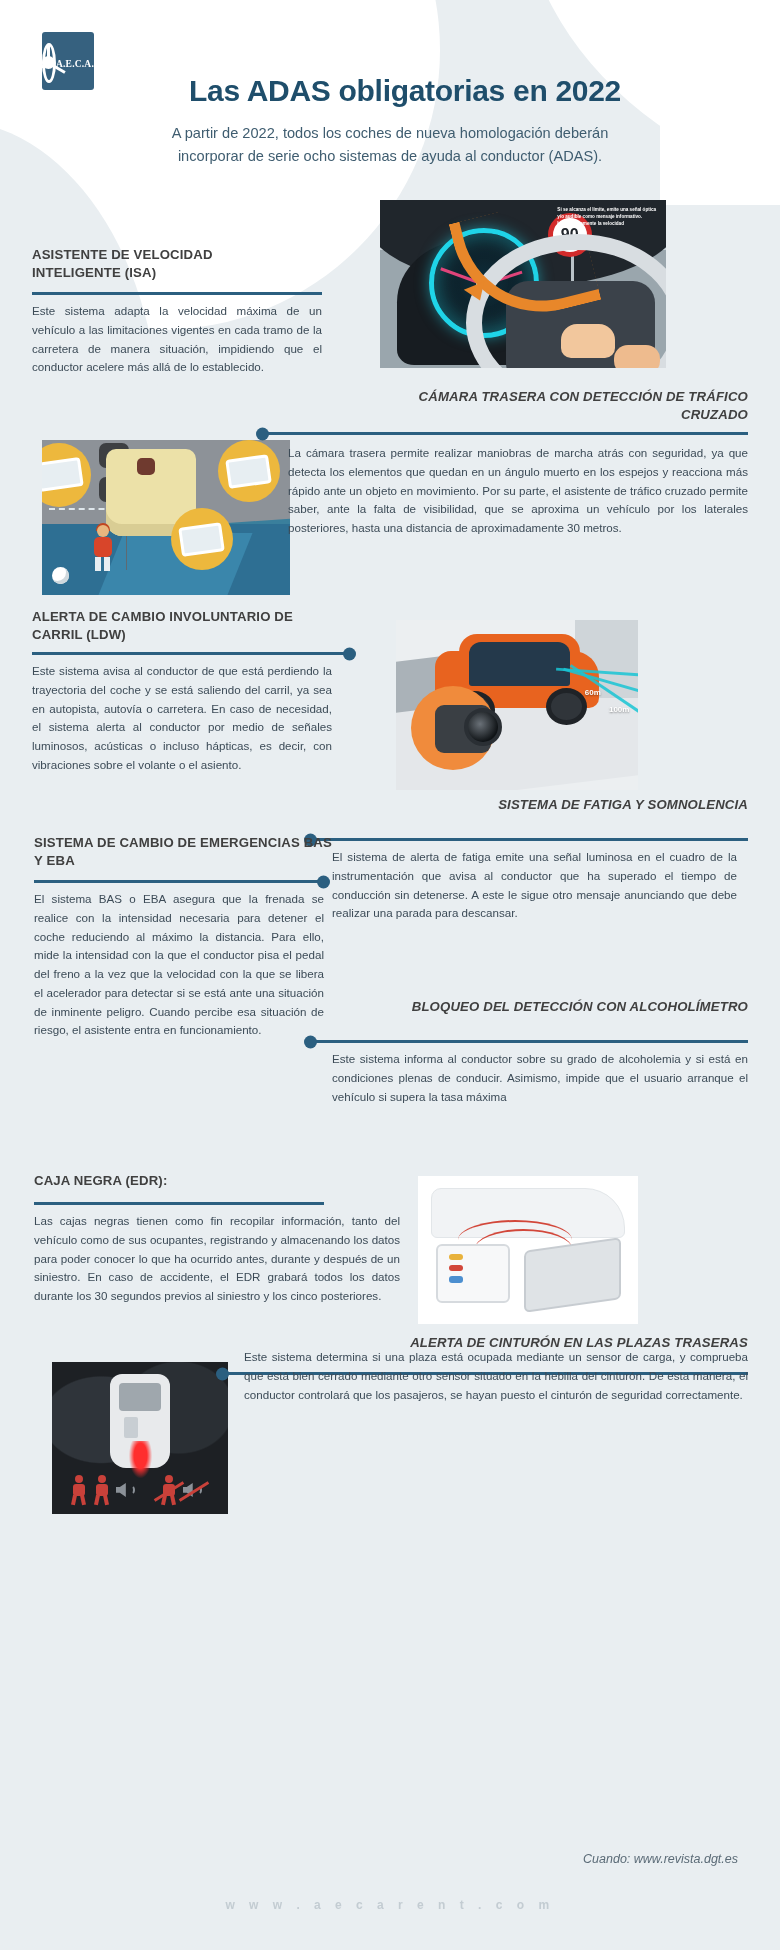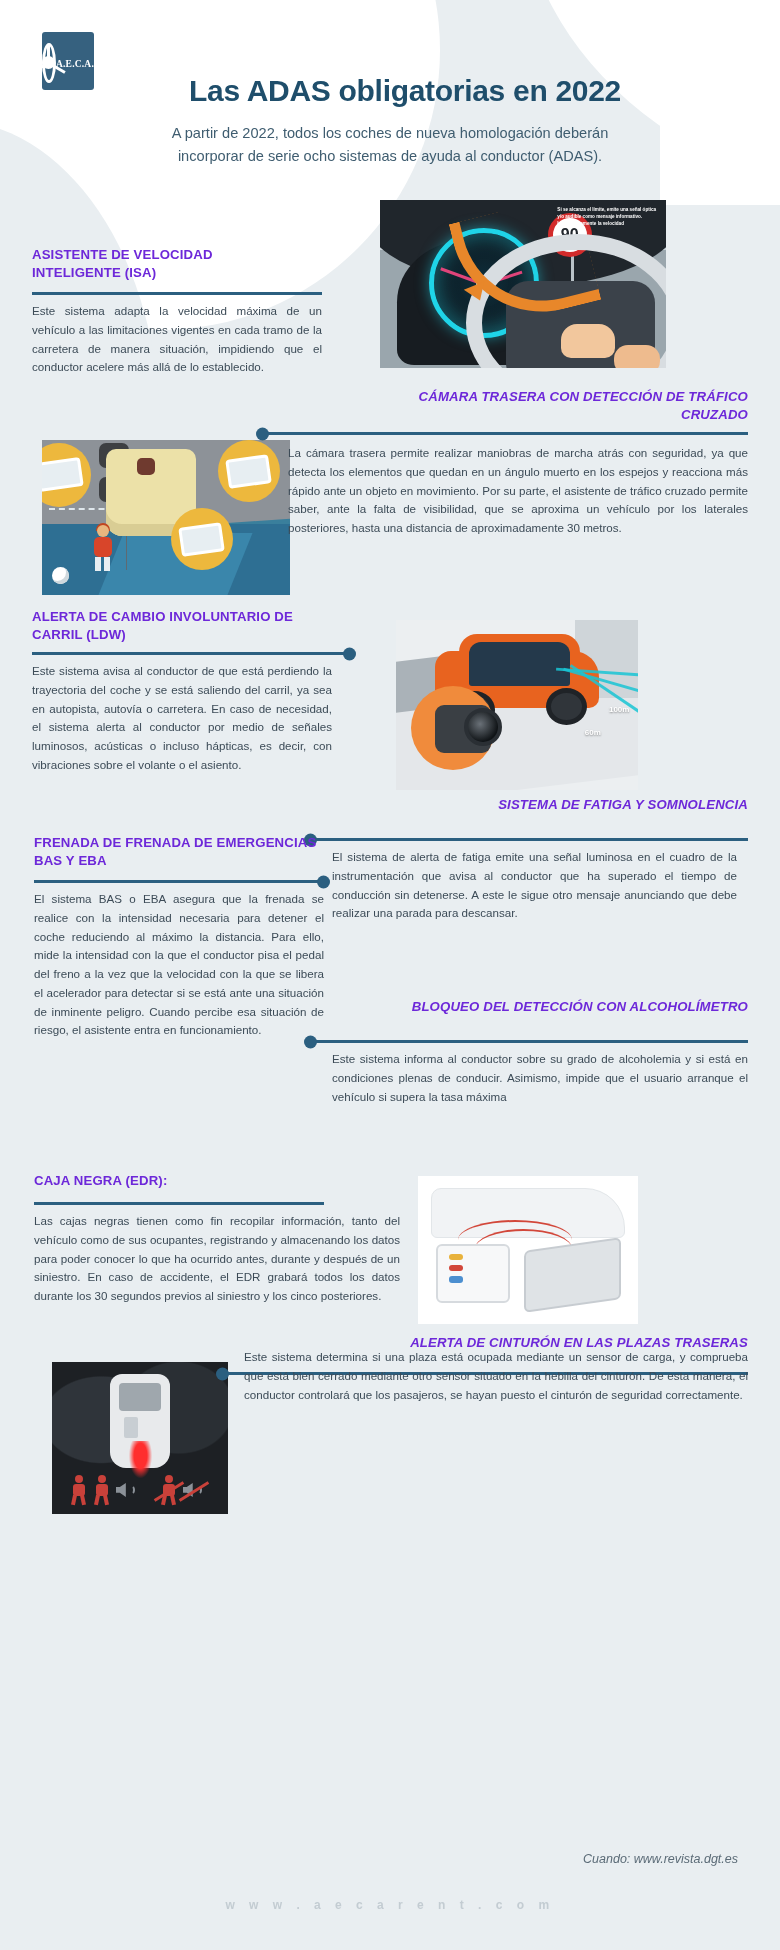--- a/index.html
+++ b/index.html
@@ -59,21 +59,21 @@
     font-size:30px; font-weight:800; color:#1f4e6b; letter-spacing:-.3px;
     z-index:5; padding-left:30px;
   }
   .subtitle {
     position:absolute; left:150px; width:480px; top:122px; text-align:center;
     font-size:14.6px; line-height:1.55; color:#3f5d70; font-weight:400; z-index:5;
   }
 
   
   .sec-head {
-    position:absolute; font-size:13.2px; font-weight:700; color:#6d28d9;
+    position:absolute; font-size:13.2px; font-weight:700; color:#404040;
     line-height:1.34; letter-spacing:.15px; z-index:4;
   }
   .sec-head.right { text-align:right;font-style:italic; }
   .sec-body {
     position:absolute; font-size:11.6px; line-height:1.62; color:#3c4b57;
     text-align:justify; z-index:4;
   }
   
   .rule { position:absolute; height:3px; background:#2b5f80; z-index:4; }
   .rule .dot {
@@ -428,34 +428,34 @@
   <div class="ldw-road2"></div>
   <div class="ldw-wall"></div>
   <div class="ldw-car"></div>
   <div class="ldw-car-top"></div>
   <div class="ldw-glass"></div>
   <div class="ldw-wheel f"></div>
   <div class="ldw-wheel r"></div>
   <div class="beam" style="left:68%; top:38%; width:52%; height:3px; transform:rotate(16deg);"></div>
   <div class="beam" style="left:68%; top:44%; width:46%; height:3px; transform:rotate(34deg);"></div>
   <div class="beam" style="left:66%; top:30%; width:40%; height:3px; transform:rotate(4deg);"></div>
-  <div class="dist-label" style="left:78%; top:40%;margin-top:40px;">60m</div>
+  <div class="dist-label" style="left:78%; top:40%;">60m</div>
   <div class="dist-label" style="left:88%; top:50%;">100m</div>
   <div class="ldw-cam"></div>
   <div class="ldw-cam-body"></div>
   <div class="ldw-cam-lens"></div>
 </div>
 
 <div class="sec-head right" style="right:32px; top:796px; width:330px;">SISTEMA DE FATIGA Y SOMNOLENCIA</div>
 <div class="rule dot-left" style="left:310px; right:32px; top:838px;">
     <span class="dot"></span>
   </div>
 <div class="sec-body" style="left:332px; right:43px; top:848px;">El sistema de alerta de fatiga emite una señal luminosa en el cuadro de la instrumentación que avisa al conductor que ha superado el tiempo de conducción sin detenerse. A este le sigue otro mensaje anunciando que debe realizar una parada para descansar.</div>
 
-<div class="sec-head" style="left:34px; top:834px; width:300px;">FRENADA DE FRENADA DE EMERGENCIAS BAS Y EBA</div>
+<div class="sec-head" style="left:34px; top:834px; width:300px;">SISTEMA DE CAMBIO DE EMERGENCIAS BAS Y EBA</div>
 <div class="rule dot-right" style="left:34px; top:880px; width:290px;">
     <span class="dot"></span>
   </div>
 <div class="sec-body" style="left:34px; top:890px; width:290px;">El sistema BAS o EBA asegura que la frenada se realice con la intensidad necesaria para detener el coche reduciendo al máximo la distancia. Para ello, mide la intensidad con la que el conductor pisa el pedal del freno a la vez que la velocidad con la que se libera el acelerador para detectar si se está ante una situación de inminente peligro. Cuando percibe esa situación de riesgo, el asistente entra en funcionamiento.</div>
 
 <div class="sec-head right" style="right:32px; top:998px; width:340px;">BLOQUEO DEL DETECCIÓN CON ALCOHOLÍMETRO</div>
 <div class="rule dot-left" style="left:310px; right:32px; top:1040px;">
     <span class="dot"></span>
   </div>
 <div class="sec-body" style="left:332px; right:32px; top:1050px;">Este sistema informa al conductor sobre su grado de alcoholemia y si está en condiciones plenas de conducir. Asimismo, impide que el usuario arranque el vehículo si supera la tasa máxima</div>

